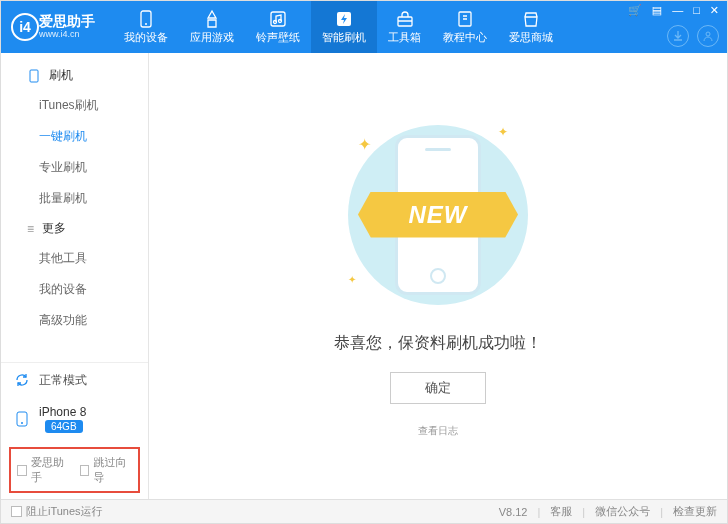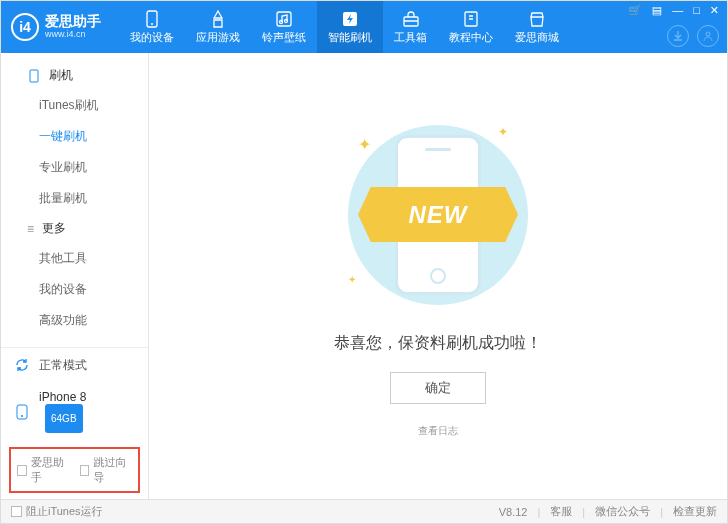--- a/index.html
+++ b/index.html
@@ -1,18 +1,18 @@
 <!DOCTYPE html>
 <html><head>
 <meta charset="utf-8">
 <style>
 *{margin:0;padding:0;box-sizing:border-box;font-family:"Microsoft YaHei",Arial,sans-serif}
 body{width:728px;height:524px;overflow:hidden;background:#fff;border:1px solid #ddd}
 .header{height:52px;background:#1e8bf0;display:flex;align-items:center;color:#fff;position:relative}
-.logo{display:flex;align-items:center;padding:0 10px;gap:6px}
+.logo{display:flex;align-items:center;padding:0 10px;}
 .logo-circle{width:28px;height:28px;border:2px solid #fff;border-radius:50%;display:flex;align-items:center;justify-content:center;font-weight:bold;font-size:14px}
 .logo-text{display:flex;flex-direction:column;line-height:1.1}
 .logo-title{font-size:14px;font-weight:bold}
 .logo-url{font-size:9px;opacity:.85}
 .nav{display:flex;height:100%;margin-left:8px}
 .nav-item{display:flex;flex-direction:column;align-items:center;justify-content:center;padding:0 11px;cursor:pointer;gap:2px}
 .nav-item.active{background:#1477d4}
 .nav-icon{width:20px;height:18px;display:flex;align-items:center;justify-content:center}
 .nav-label{font-size:11px}
 .win-controls{position:absolute;right:6px;top:3px;display:flex;gap:6px;font-size:11px}
@@ -21,31 +21,31 @@
 .circle-btn{width:22px;height:22px;border:1.5px solid #6cb8f7;border-radius:50%;display:flex;align-items:center;justify-content:center;cursor:pointer;color:#6cb8f7}
 .body{display:flex;height:calc(100% - 52px - 24px)}
 .sidebar{width:148px;border-right:1px solid #e5e5e5;display:flex;flex-direction:column;font-size:12px;color:#555}
 .sb-scroll{flex:1;overflow:auto;padding-top:8px}
 .sb-group{padding:6px 26px;display:flex;align-items:center;gap:8px;color:#333}
 .sb-item{padding:7px 14px 7px 38px;cursor:pointer;color:#666}
 .sb-item.active{color:#1e8bf0}
 .sb-bottom{border-top:1px solid #eee}
 .status-row{display:flex;align-items:center;gap:8px;padding:8px 12px;font-size:12px}
 .stat-icon{width:18px;height:18px;display:flex;align-items:center;justify-content:center;color:#1e8bf0}
-.badge{display:inline-block;background:#1e8bf0;color:#fff;font-size:10px;padding:9px 6px;border-radius:3px;margin-left:6px}
+.badge{display:inline-block;background:#1e8bf0;color:#fff;font-size:10px;padding:1px 6px;border-radius:3px;margin-left:6px}
 .sb-checks{border:2px solid #e74c3c;margin:6px 8px;padding:6px 6px;display:flex;gap:10px;font-size:11px;color:#888}
 .chk{display:flex;align-items:center;gap:4px}
 .chk-box{width:11px;height:11px;border:1px solid #bbb;background:#fff}
 .main{flex:1;display:flex;flex-direction:column;align-items:center;justify-content:center;position:relative;background:#fff}
 .illus{width:240px;height:200px;position:relative;display:flex;align-items:center;justify-content:center}
 .il-circle{width:180px;height:180px;border-radius:50%;background:#cfeef5;position:absolute}
 .il-phone{width:86px;height:160px;background:#fff;border-radius:12px;border:3px solid #d0e8f2;position:relative;z-index:2}
 .il-phone::before{content:"";position:absolute;top:10px;left:50%;transform:translateX(-50%);width:26px;height:3px;background:#d0e8f2;border-radius:2px}
 .il-phone::after{content:"";position:absolute;bottom:8px;left:50%;transform:translateX(-50%);width:12px;height:12px;border:2px solid #d0e8f2;border-radius:50%}
-.il-banner{position:absolute;z-index:3;width:160px;height:55px;background:#f5c842;display:flex;align-items:center;justify-content:center;font-weight:900;font-size:24px;color:#fff;font-style:italic;letter-spacing:1px;clip-path:polygon(8% 0,92% 0,100% 50%,92% 100%,8% 100%,0 50%)}
+.il-banner{position:absolute;z-index:3;width:160px;height:46px;background:#f5c842;display:flex;align-items:center;justify-content:center;font-weight:900;font-size:24px;color:#fff;font-style:italic;letter-spacing:1px;clip-path:polygon(8% 0,92% 0,100% 50%,92% 100%,8% 100%,0 50%)}
 .il-banner::before,.il-banner::after{content:"";position:absolute;width:0;height:0}
 .sparkle{position:absolute;color:#f5c842;font-size:16px}
 .msg{font-size:16px;color:#444;margin-top:18px}
 .btn-ok{margin-top:18px;padding:6px 34px;border:1px solid #ccc;background:#fff;font-size:13px;color:#555;cursor:pointer}
 .log-link{margin-top:20px;font-size:10px;color:#999;cursor:pointer}
 .footer{height:24px;background:#f5f5f5;border-top:1px solid #e0e0e0;display:flex;align-items:center;font-size:11px;color:#888;padding:8px 10px;justify-content:space-between}
 .footer-left{display:flex;align-items:center;gap:6px}
 .footer-right{display:flex;align-items:center;gap:10px}
 .sep{color:#ccc}
 svg{display:block}

